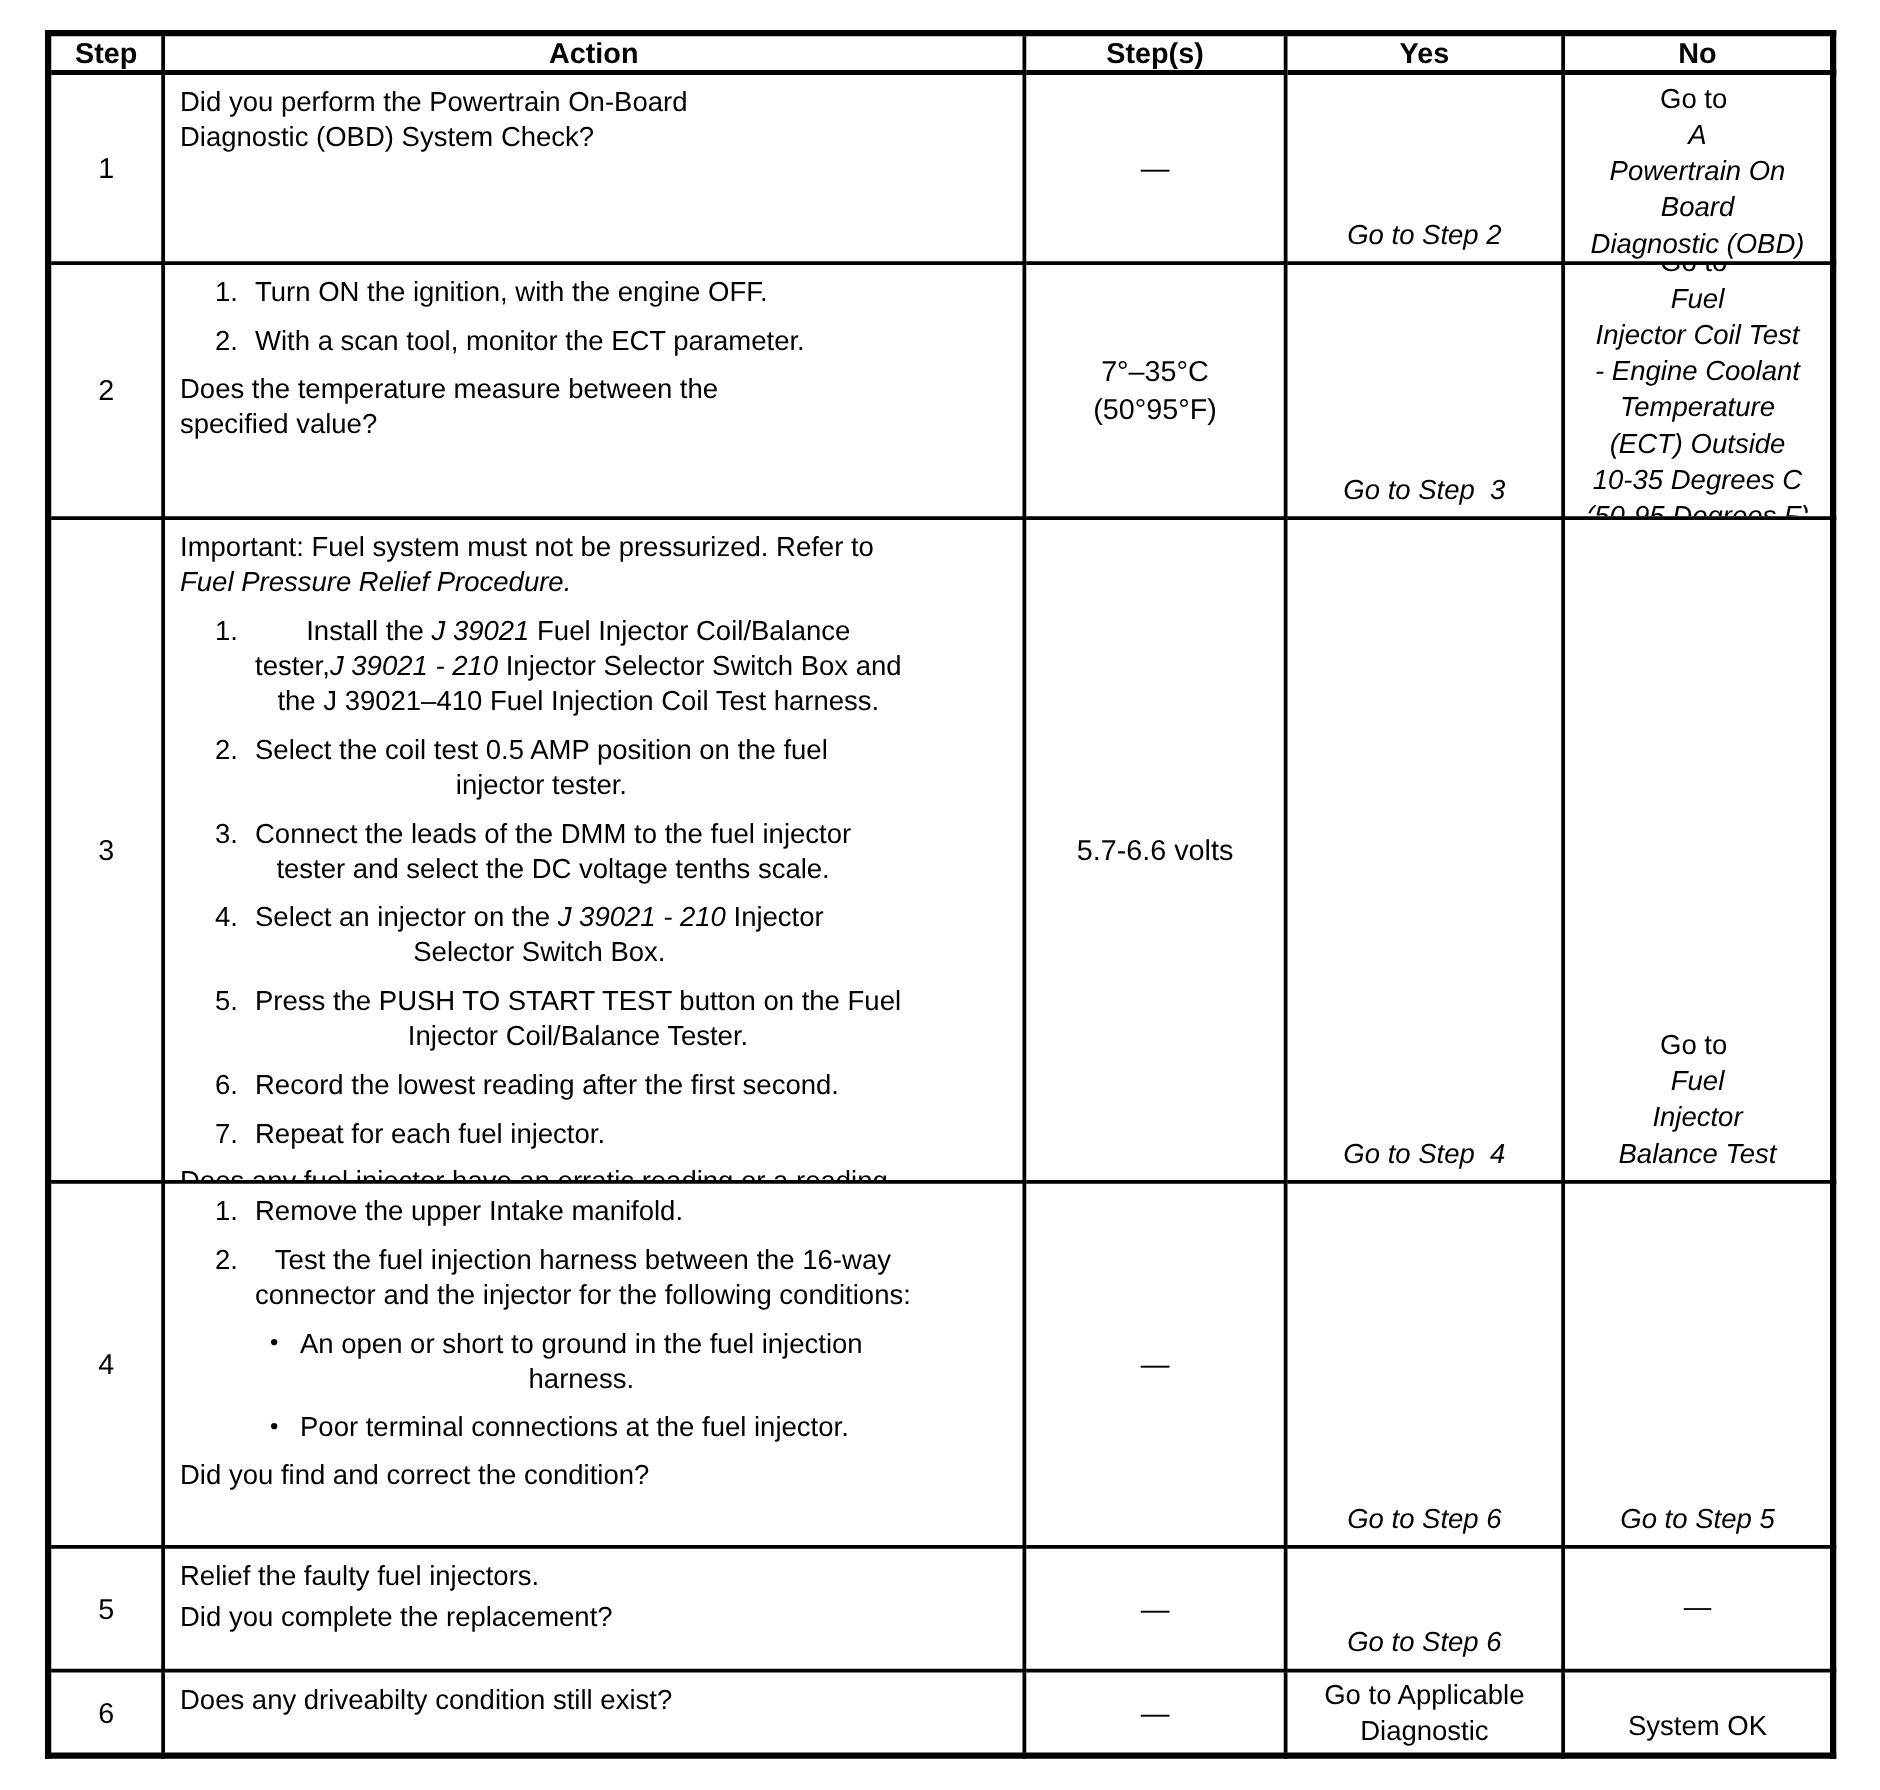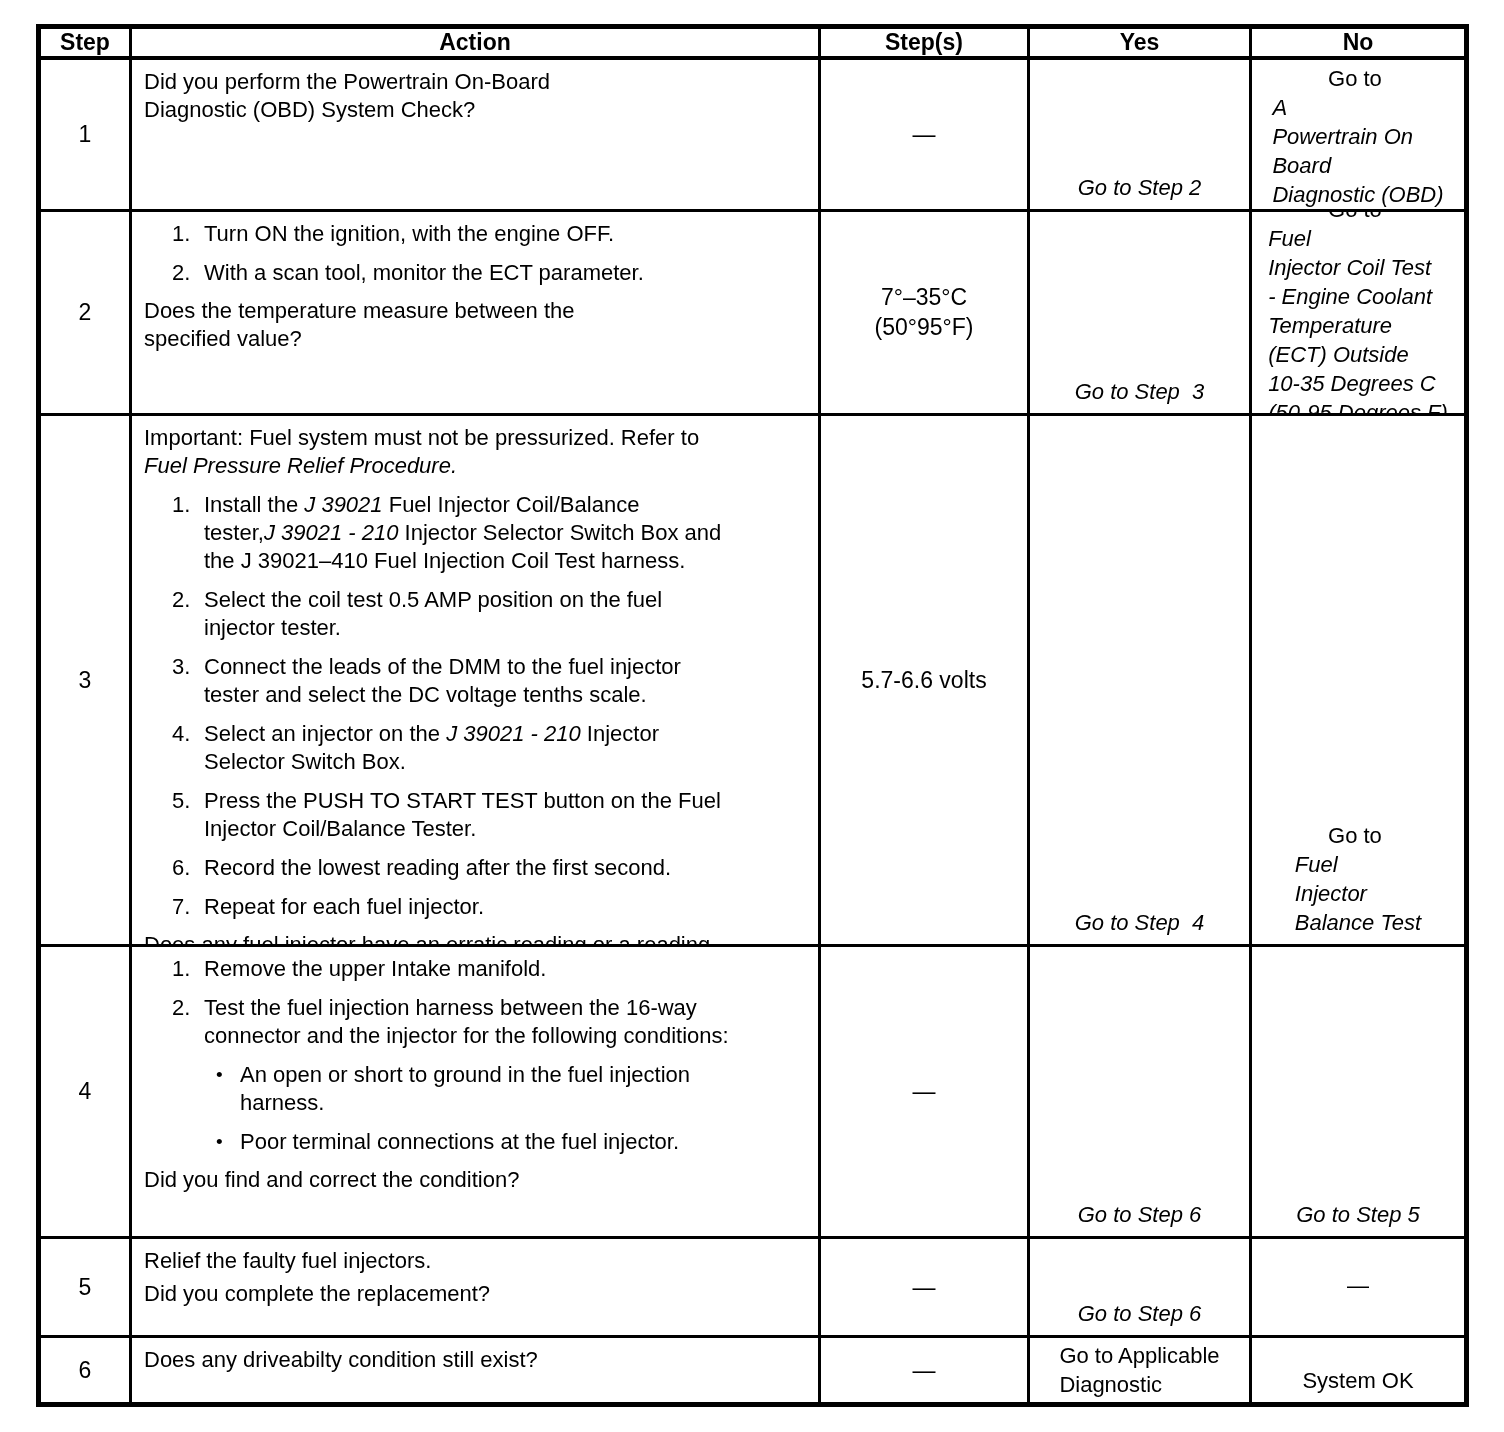--- a/index.html
+++ b/index.html
@@ -49,25 +49,25 @@
   
   .action-box{display:block;padding:6px 10px 4px 12px;}
   .para{margin:0;white-space:pre-wrap;}
   .para:not(:first-child){margin-top:10px;}
   .para + .para{margin-top:5px;}
   .item,.bullet{display:flex;margin:11px 0 0 28px;}
   .action-box > :first-child{margin-top:2px;}
   .item .num{flex:none;width:32px;}
   .bullet{margin-left:72px;}
   .bullet .dot{flex:none;width:24px;font-size:19px;}
-  .itxt{white-space:pre-wrap;}
+  .itxt{white-space:pre-wrap;text-align:center;}
   
   .value-box{justify-content:center;align-items:center;text-align:center;font-size:23px;line-height:30px;}
   
-  .nav-box{align-items:center;white-space:pre-wrap;padding:4px 5px 7px 5px;justify-content:flex-end;line-height:29px;}
+  .nav-box{align-items:center;text-align:center;white-space:pre-wrap;padding:4px 5px 7px 5px;justify-content:flex-end;line-height:29px;border-radius:31px;}
   tr.r6 .yes .nav-box{justify-content:center;padding-bottom:4px;}
   tr.r1 .no .nav-box{justify-content:flex-start;padding-top:4px;}
   tr.r2 .no .nav-box{justify-content:center;}
   tr.r5 .no .nav-box{justify-content:center;}
   .i{font-style:italic;}
   .b{font-weight:normal;}
 </style>
 </head>
 <body>
 

